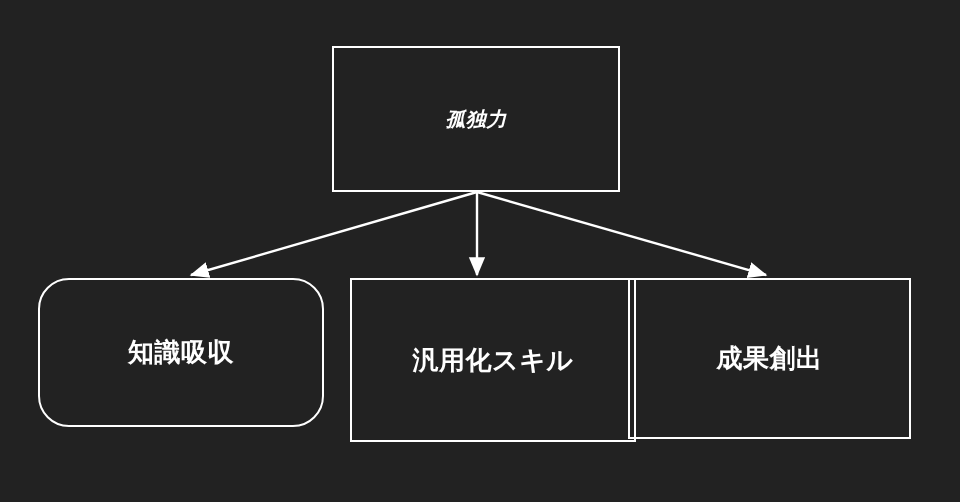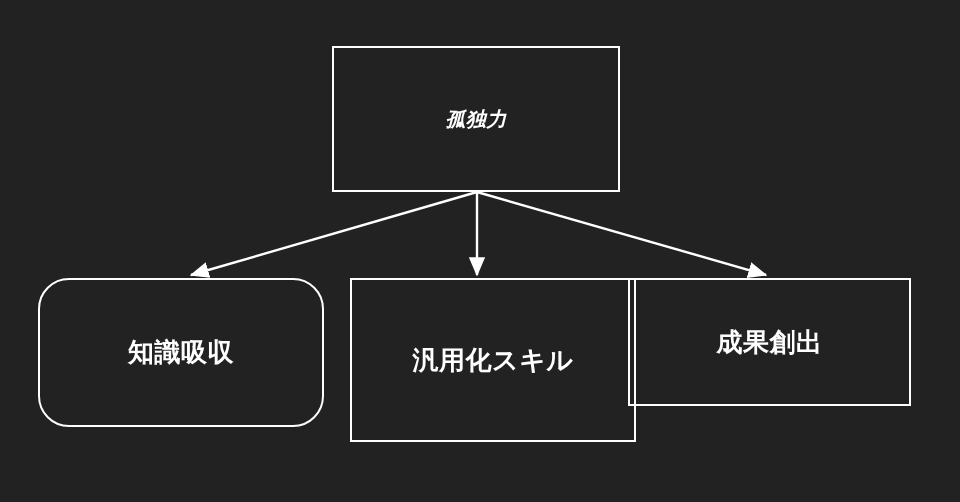--- a/index.html
+++ b/index.html
@@ -65,21 +65,21 @@
     left: 334px;
     top: 278px;
     width: 286px;
     height: 164px;
     margin-left: 16px;
   }
   #node-child-2 {
     left: 628px;
     top: 278px;
     width: 283px;
-    height: 128px;
+    height: 161px;
   }
   .child-box .node-label {
     font-size: 26px;
   }
 </style>
 </head>
 <body>
 
 <div id="diagram-canvas">
 

